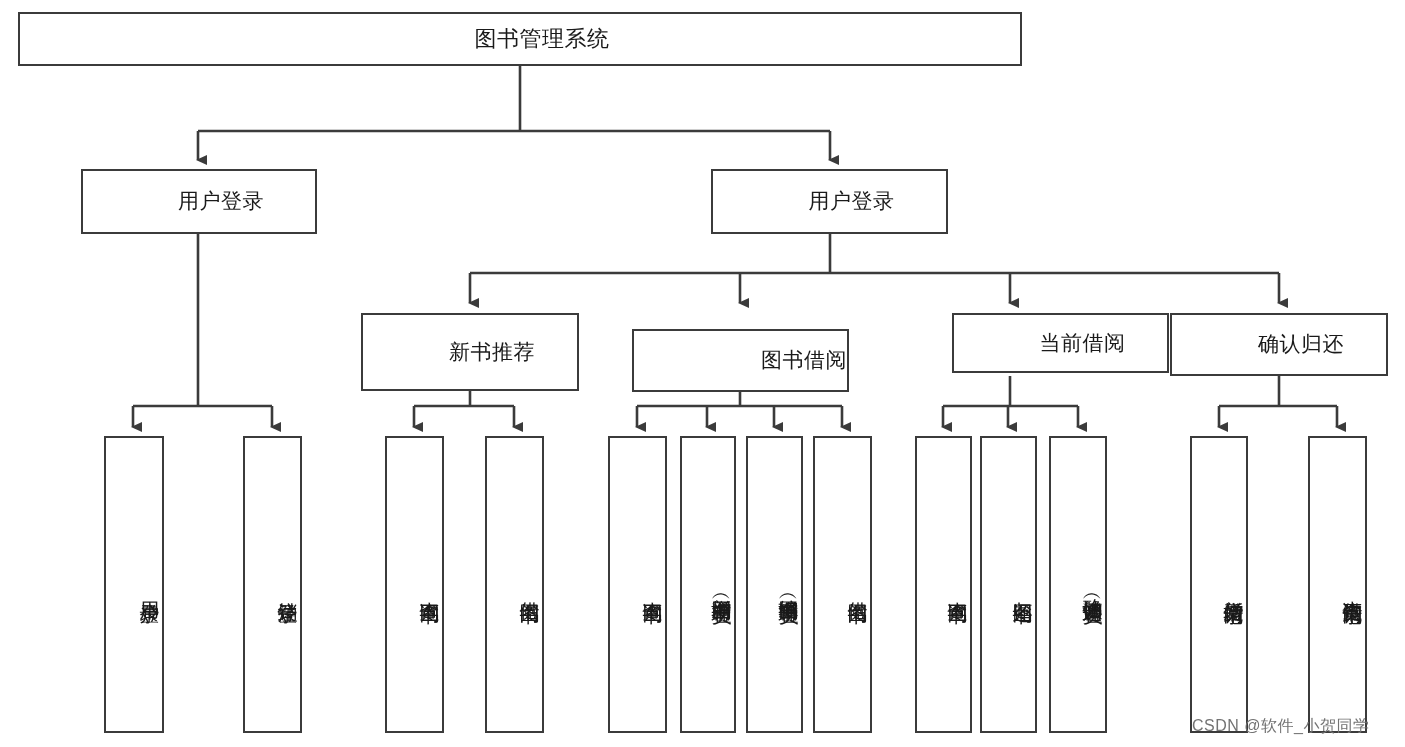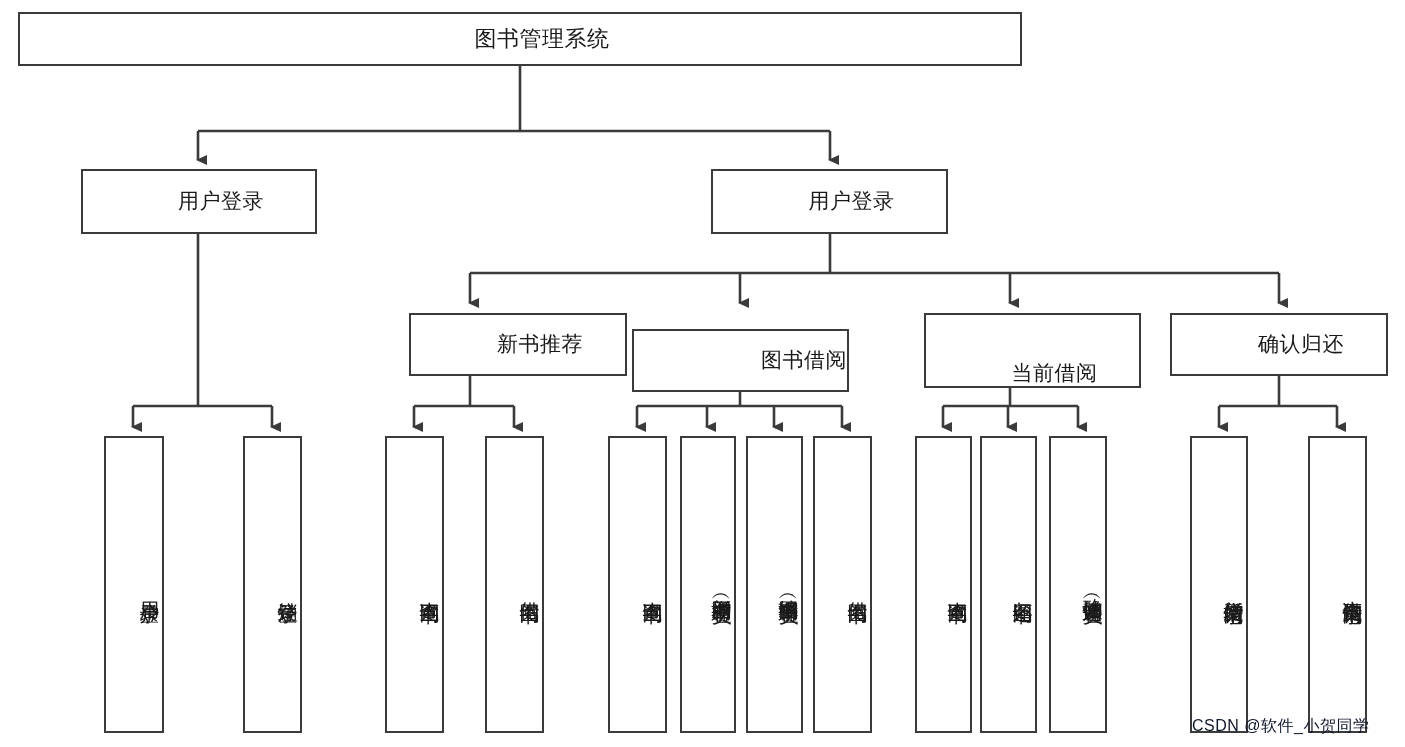--- a/index.html
+++ b/index.html
@@ -56,21 +56,21 @@
   }
   .node .label {
     display: block;
   }
   .node.leaf .label {
     white-space: pre-line;
   }
   .watermark {
     position: absolute;
     font-size: 16px;
-    color: #0f172a;
+    color: #737373;
     letter-spacing: 0.5px;
     white-space: nowrap;
     user-select: none;
   }
 </style>
 </head>
 <body>
 
 <div id="canvas">
 
@@ -128,27 +128,27 @@
     <span class="label">图书管理系统</span>
   </div>
 
   <div class="node horiz" style="left:81px; top:169px; width:236px; height:65px;">
     <span class="label">用户登录</span>
   </div>
   <div class="node horiz" style="left:711px; top:169px; width:237px; height:65px;">
     <span class="label">用户登录</span>
   </div>
 
-  <div class="node horiz" style="left:361px; top:313px; width:218px; height:63px;margin-left:48px;">
+  <div class="node horiz" style="left:361px; top:313px; width:218px; height:78px;">
     <span class="label">新书推荐</span>
   </div>
   <div class="node horiz" style="left:632px; top:329px; width:217px; height:63px;justify-content:flex-end;">
     <span class="label">图书借阅</span>
   </div>
-  <div class="node horiz" style="left:924px; top:313px; width:217px; height:75px;align-items:flex-end;">
+  <div class="node horiz" style="left:952px; top:313px; width:217px; height:60px;">
     <span class="label">当前借阅</span>
   </div>
   <div class="node horiz" style="left:1170px; top:313px; width:218px; height:63px;">
     <span class="label">确认归还</span>
   </div>
 
   <div class="node leaf" style="left:104px; top:436px; width:60px; height:297px;">
     <span class="label">用户登录</span>
   </div>
   <div class="node leaf" style="left:243px; top:436px; width:59px; height:297px;">

